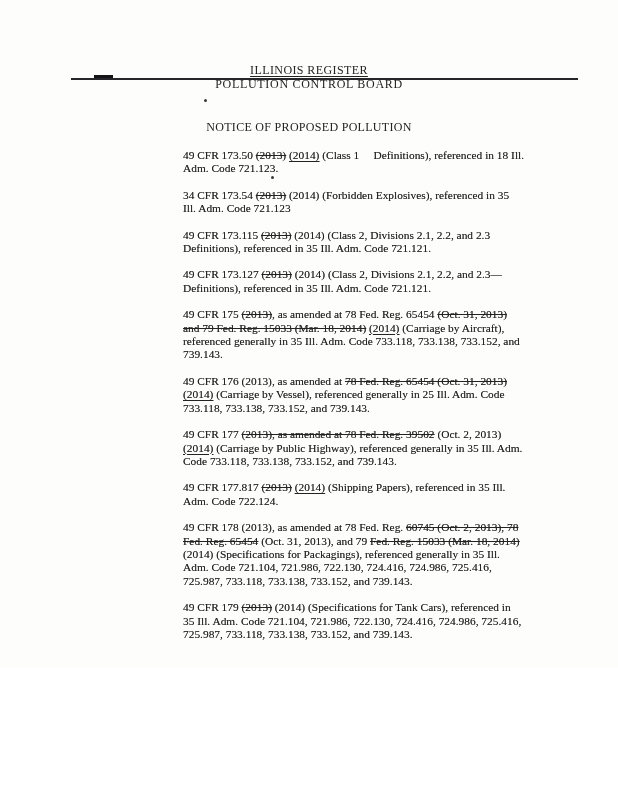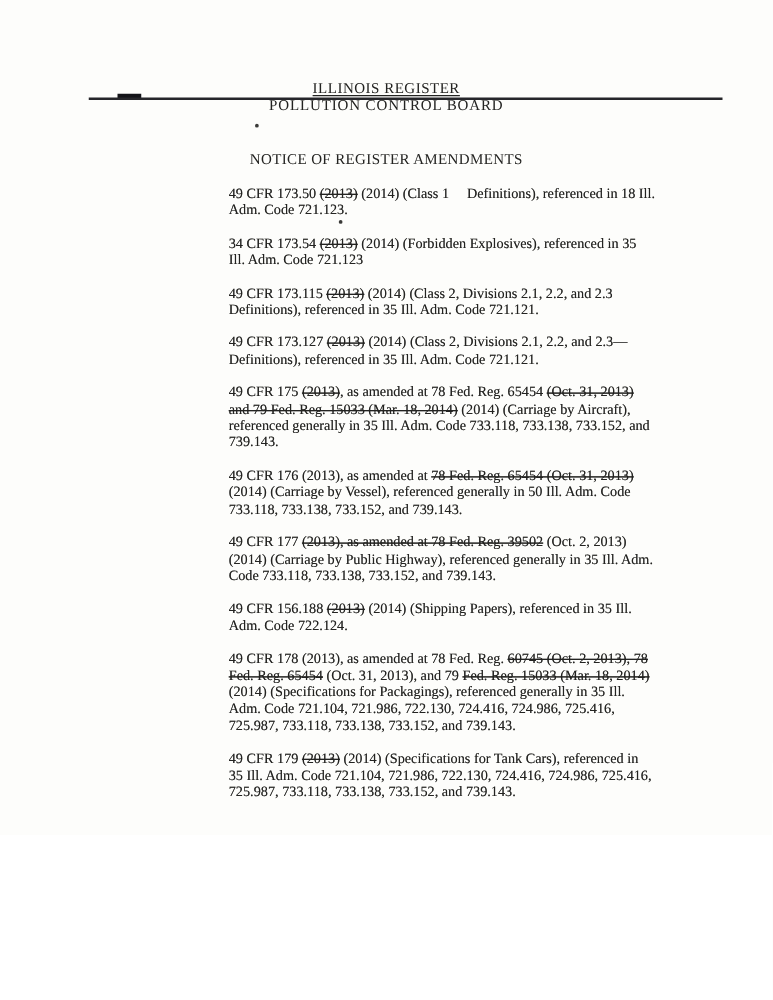--- a/index.html
+++ b/index.html
@@ -38,44 +38,44 @@
   .body-text{
     position:absolute;left:183px;top:149px;width:410px;
     font-size:11.4px;line-height:13.4px;
   }
   .body-text p{
     margin:0 0 13px 0;
     white-space:pre-wrap;
     text-shadow:0 0 0.4px rgba(30,30,28,0.55);
   }
   .run-strike{text-decoration:line-through;text-decoration-thickness:1px;text-align:center;}
-  .run-underline{text-underline-offset:1.5px;text-decoration-thickness:1px;}
+  .run-underline{text-decoration:underline;text-underline-offset:1.5px;text-decoration-thickness:1px;}
 </style>
 </head>
 <body>
 
 <div class="page">
 
   <div class="heading h-register">ILLINOIS REGISTER</div>
   <div class="page-mark"></div>
   <div class="header-rule"></div>
 
   <div class="heading h-board">POLLUTION CONTROL BOARD</div>
-  <div class="heading h-notice">NOTICE OF REGISTER AMENDMENTS</div>
+  <div class="heading h-notice">NOTICE OF PROPOSED POLLUTION</div>
 
   <div class="scan-dot dot1"></div>
   <div class="scan-dot dot2"></div>
   <div class="scan-dot dot3"></div>
 
   <div class="body-text">
       <p><span>49 CFR 173.50 </span><span class="run-strike">(2013)</span><span> </span><span class="run-underline">(2014)</span><span> (Class 1     Definitions), referenced in 18 Ill.</span><br><span>Adm. Code 721.123.</span></p>
       <p><span>34 CFR 173.54 </span><span class="run-strike">(2013)</span><span> (2014) (Forbidden Explosives), referenced in 35</span><br><span>Ill. Adm. Code 721.123</span></p>
       <p><span>49 CFR 173.115 </span><span class="run-strike">(2013)</span><span> (2014) (Class 2, Divisions 2.1, 2.2, and 2.3</span><br><span>Definitions), referenced in 35 Ill. Adm. Code 721.121.</span></p>
       <p><span>49 CFR 173.127 </span><span class="run-strike">(2013)</span><span> (2014) (Class 2, Divisions 2.1, 2.2, and 2.3—</span><br><span>Definitions), referenced in 35 Ill. Adm. Code 721.121.</span></p>
       <p><span>49 CFR 175 </span><span class="run-strike">(2013)</span><span>, as amended at 78 Fed. Reg. 65454 </span><span class="run-strike">(Oct. 31, 2013)</span><br><span class="run-strike">and 79 Fed. Reg. 15033 (Mar. 18, 2014)</span><span> </span><span class="run-underline">(2014)</span><span> (Carriage by Aircraft),</span><br><span>referenced generally in 35 Ill. Adm. Code 733.118, 733.138, 733.152, and</span><br><span>739.143.</span></p>
-      <p><span>49 CFR 176 (2013), as amended at </span><span class="run-strike">78 Fed. Reg. 65454 (Oct. 31, 2013)</span><br><span class="run-underline">(2014)</span><span> (Carriage by Vessel), referenced generally in 50 Ill. Adm. Code</span><br><span>733.118, 733.138, 733.152, and 739.143.</span></p>
+      <p><span>49 CFR 176 (2013), as amended at </span><span class="run-strike">78 Fed. Reg. 65454 (Oct. 31, 2013)</span><br><span class="run-underline">(2014)</span><span> (Carriage by Vessel), referenced generally in 25 Ill. Adm. Code</span><br><span>733.118, 733.138, 733.152, and 739.143.</span></p>
       <p><span>49 CFR 177 </span><span class="run-strike">(2013), as amended at 78 Fed. Reg. 39502</span><span> (Oct. 2, 2013)</span><br><span class="run-underline">(2014)</span><span> (Carriage by Public Highway), referenced generally in 35 Ill. Adm.</span><br><span>Code 733.118, 733.138, 733.152, and 739.143.</span></p>
-      <p><span>49 CFR 156.188 </span><span class="run-strike">(2013)</span><span> </span><span class="run-underline">(2014)</span><span> (Shipping Papers), referenced in 35 Ill.</span><br><span>Adm. Code 722.124.</span></p>
+      <p><span>49 CFR 177.817 </span><span class="run-strike">(2013)</span><span> </span><span class="run-underline">(2014)</span><span> (Shipping Papers), referenced in 35 Ill.</span><br><span>Adm. Code 722.124.</span></p>
       <p><span>49 CFR 178 (2013), as amended at 78 Fed. Reg. </span><span class="run-strike">60745 (Oct. 2, 2013), 78</span><br><span class="run-strike">Fed. Reg. 65454</span><span> (Oct. 31, 2013), and 79 </span><span class="run-strike">Fed. Reg. 15033 (Mar. 18, 2014)</span><br><span>(2014) (Specifications for Packagings), referenced generally in 35 Ill.</span><br><span>Adm. Code 721.104, 721.986, 722.130, 724.416, 724.986, 725.416,</span><br><span>725.987, 733.118, 733.138, 733.152, and 739.143.</span></p>
       <p><span>49 CFR 179 </span><span class="run-strike">(2013)</span><span> (2014) (Specifications for Tank Cars), referenced in</span><br><span>35 Ill. Adm. Code 721.104, 721.986, 722.130, 724.416, 724.986, 725.416,</span><br><span>725.987, 733.118, 733.138, 733.152, and 739.143.</span></p>
     </div>
 
 </div>
 
 </body></html>

